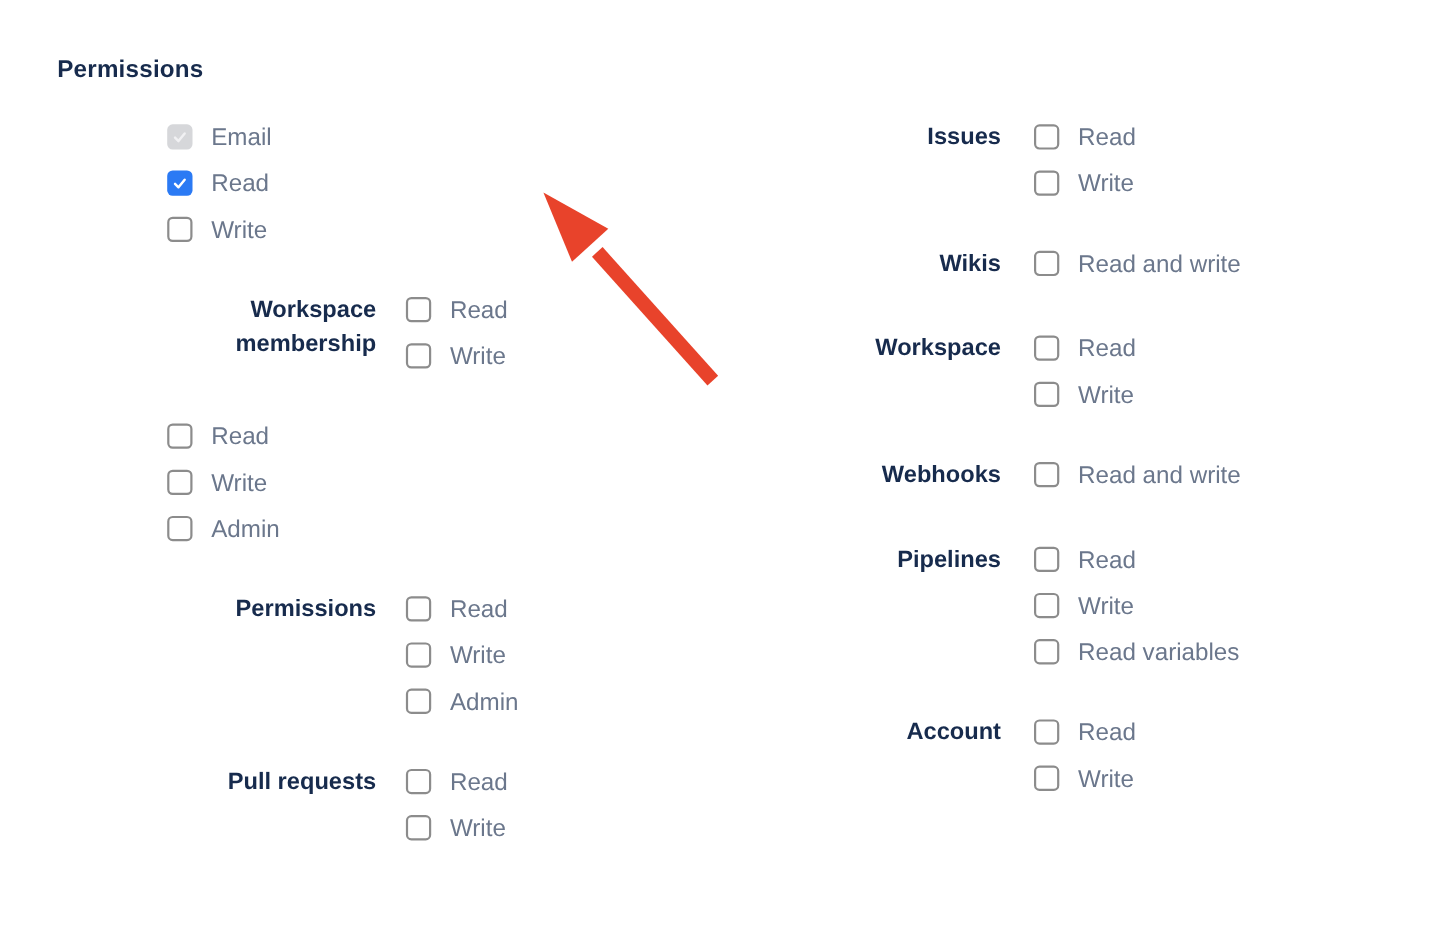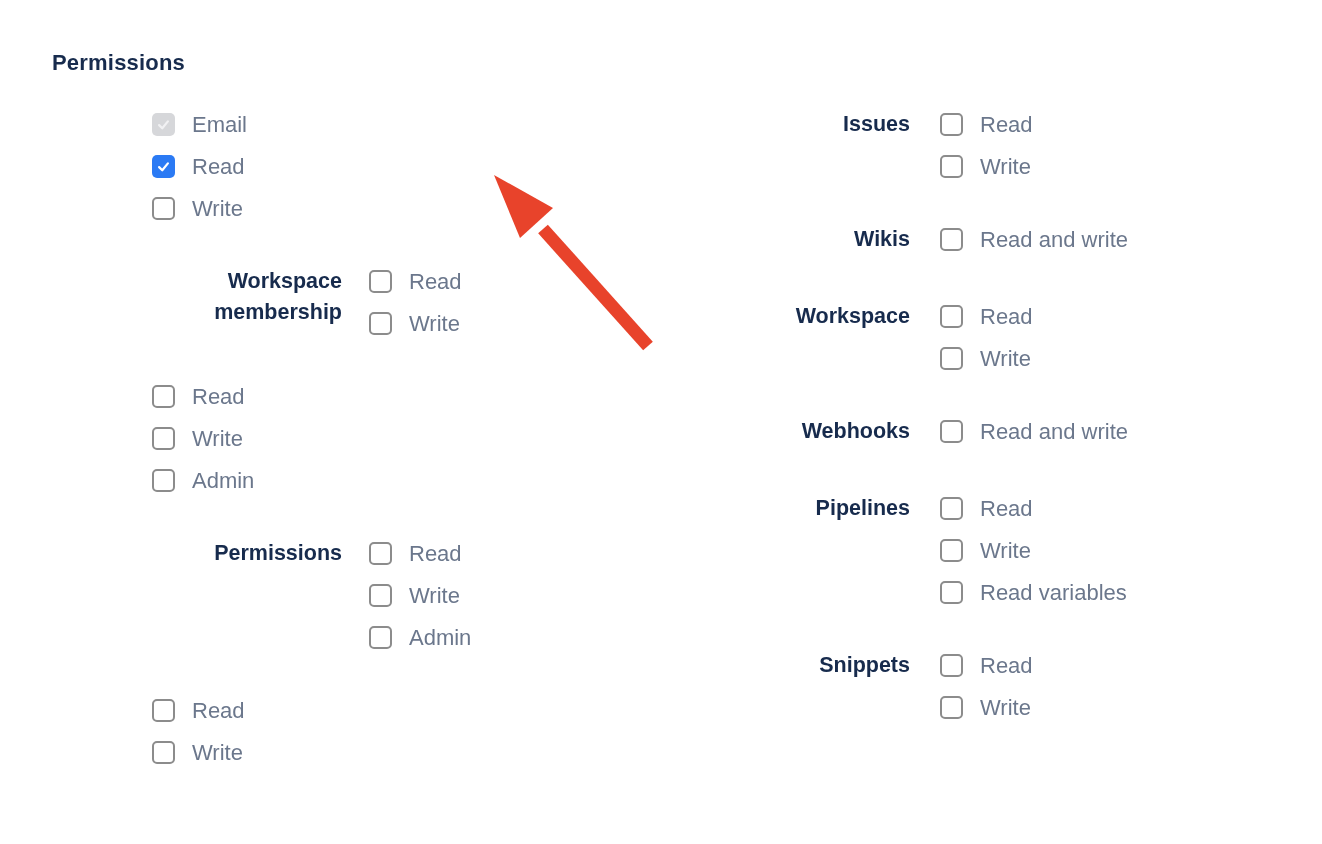--- a/index.html
+++ b/index.html
@@ -121,20 +121,21 @@
               <span class="cb cb--unchecked"></span>
               <span class="opt-label">Write</span>
             </label>
             <label class="option">
               <span class="cb cb--unchecked"></span>
               <span class="opt-label">Admin</span>
             </label>
           </div>
         </div>
         <div class="group">
+          <div class="group-label">Pull requests</div>
           <div class="options">
             <label class="option">
               <span class="cb cb--unchecked"></span>
               <span class="opt-label">Read</span>
             </label>
             <label class="option">
               <span class="cb cb--unchecked"></span>
               <span class="opt-label">Write</span>
             </label>
           </div>
@@ -196,21 +197,21 @@
               <span class="cb cb--unchecked"></span>
               <span class="opt-label">Write</span>
             </label>
             <label class="option">
               <span class="cb cb--unchecked"></span>
               <span class="opt-label">Read variables</span>
             </label>
           </div>
         </div>
         <div class="group">
-          <div class="group-label">Snippets</div>
+          <div class="group-label">Account</div>
           <div class="options">
             <label class="option">
               <span class="cb cb--unchecked"></span>
               <span class="opt-label">Read</span>
             </label>
             <label class="option">
               <span class="cb cb--unchecked"></span>
               <span class="opt-label">Write</span>
             </label>
           </div>

